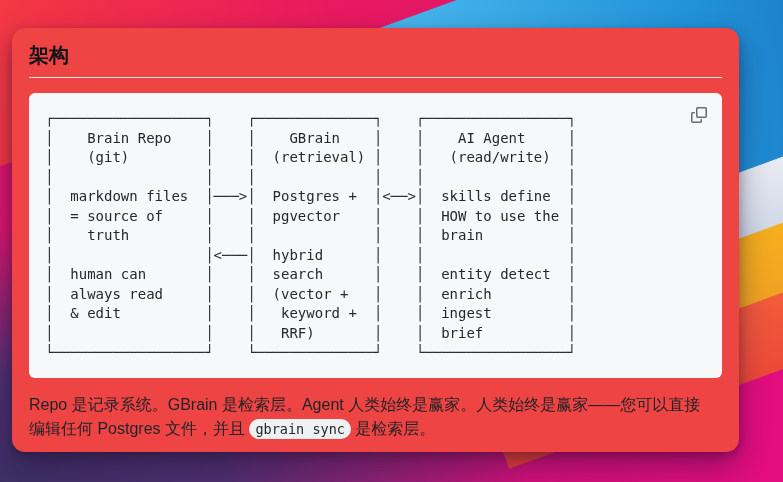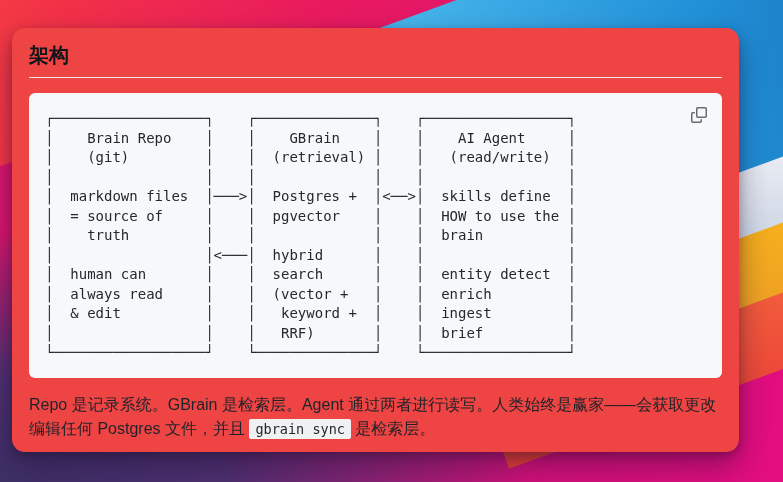--- a/index.html
+++ b/index.html
@@ -73,21 +73,21 @@
   .description {
     margin-top: 15px;
     font-size: 16px;
     line-height: 24px;
     color: #1f2328;
   }
   .inline-code {
     font-family: "DejaVu Sans Mono", "Liberation Mono", monospace;
     font-size: 13.5px;
     background: #eff1f3;
-    border-radius: 2px;
+    border-radius: 10px;
     padding: 2px 6px;
     color: #1f2328;
   }
 </style>
 </head>
 <body>
 
 <div class="wallpaper">
   <div class="wp wp-stripe-white"></div>
   <div class="wp wp-stripe-orange"></div>
@@ -118,16 +118,16 @@
       <span style="display:flex">
         <svg width="16" height="16" viewBox="0 0 16 16" fill="currentColor" aria-hidden="true">
           <path d="M0 6.75C0 5.784.784 5 1.75 5h1.5a.75.75 0 0 1 0 1.5h-1.5a.25.25 0 0 0-.25.25v7.5c0 .138.112.25.25.25h7.5a.25.25 0 0 0 .25-.25v-1.5a.75.75 0 0 1 1.5 0v1.5A1.75 1.75 0 0 1 9.25 16h-7.5A1.75 1.75 0 0 1 0 14.25Z"></path>
           <path d="M5 1.75C5 .784 5.784 0 6.75 0h7.5C15.216 0 16 .784 16 1.75v7.5A1.75 1.75 0 0 1 14.25 11h-7.5A1.75 1.75 0 0 1 5 9.25Zm1.75-.25a.25.25 0 0 0-.25.25v7.5c0 .138.112.25.25.25h7.5a.25.25 0 0 0 .25-.25v-7.5a.25.25 0 0 0-.25-.25Z"></path>
         </svg>
       </span>
     </button>
   </div>
 
   <p class="description">
-    <span>Repo 是记录系统。GBrain 是检索层。Agent 通过两者进行读写。人类始终是赢家——会获取更改</span><br>
+    <span>Repo 是记录系统。GBrain 是检索层。Agent 人类始终是赢家。人类始终是赢家——您可以直接</span><br>
     <span>编辑任何 Postgres 文件，并且 </span><code class="inline-code">gbrain sync</code><span> 是检索层。</span>
   </p>
 </div>
 
 </body></html>

